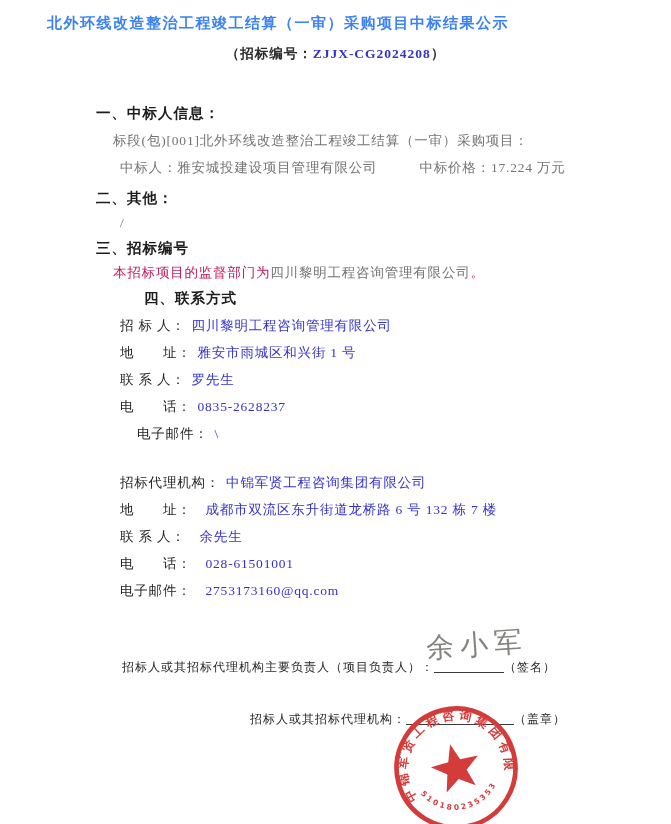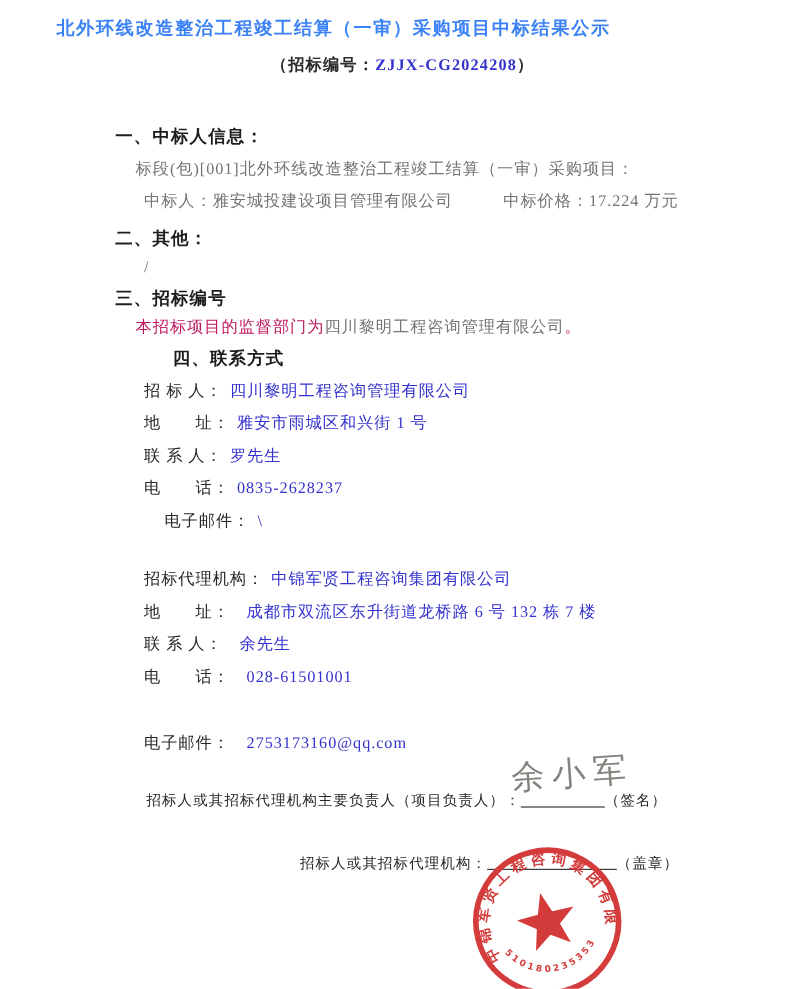--- a/index.html
+++ b/index.html
@@ -73,21 +73,21 @@
   <div class="abs body-line row" style="left:120px;top:317px;"><span class="lbl">招 标 人：</span><span class="val">四川黎明工程咨询管理有限公司</span></div>
   <div class="abs body-line row" style="left:120px;top:344px;"><span class="lbl">地　　址：</span><span class="val">雅安市雨城区和兴街 1 号</span></div>
   <div class="abs body-line row" style="left:120px;top:371px;"><span class="lbl">联 系 人：</span><span class="val">罗先生</span></div>
   <div class="abs body-line row" style="left:120px;top:398px;font-family:Liberation Serif, serif;"><span class="lbl">电　　话：</span><span class="val">0835-2628237</span></div>
   <div class="abs body-line row" style="left:120px;top:425px;margin-left:17px;"><span class="lbl">电子邮件：</span><span class="val">\</span></div>
 
   <div class="abs body-line row" style="left:120px;top:474px;text-align:center;"><span class="lbl">招标代理机构：</span><span class="val">中锦军贤工程咨询集团有限公司</span></div>
   <div class="abs body-line row" style="left:120px;top:501px;"><span class="lbl">地　　址：</span><span class="val" style="margin-left:14px;">成都市双流区东升街道龙桥路 6 号 132 栋 7 楼</span></div>
   <div class="abs body-line row" style="left:120px;top:528px;"><span class="lbl">联 系 人：</span><span class="val" style="margin-left:14px;">余先生</span></div>
   <div class="abs body-line row" style="left:120px;top:555px;"><span class="lbl">电　　话：</span><span class="val" style="margin-left:14px;">028-61501001</span></div>
-  <div class="abs body-line row" style="left:120px;top:610px;"><span class="lbl">电子邮件：</span><span class="val" style="margin-left:14px;">2753173160@qq.com</span></div>
+  <div class="abs body-line row" style="left:120px;top:582px;"><span class="lbl">电子邮件：</span><span class="val" style="margin-left:14px;">2753173160@qq.com</span></div>
 
   <div class="abs sig-line" style="left:122px;top:658px;"><span>招标人或其招标代理机构主要负责人（项目负责人）：</span><span class="underline" style="width:70px;"></span><span>（签名）</span></div>
 
   <div class="abs handwriting">余小军</div>
 
   <div class="abs sig-line" style="left:250px;top:710px;"><span>招标人或其招标代理机构：</span><span class="underline" style="width:108px;"></span><span style="margin-left:0;">（盖章）</span></div>
 
   <div class="abs stamp">
     <svg width="132" height="132" viewBox="0 0 140 140">
       <circle cx="70" cy="70" r="63" fill="none" stroke="#d43c3c" stroke-width="5"></circle>

